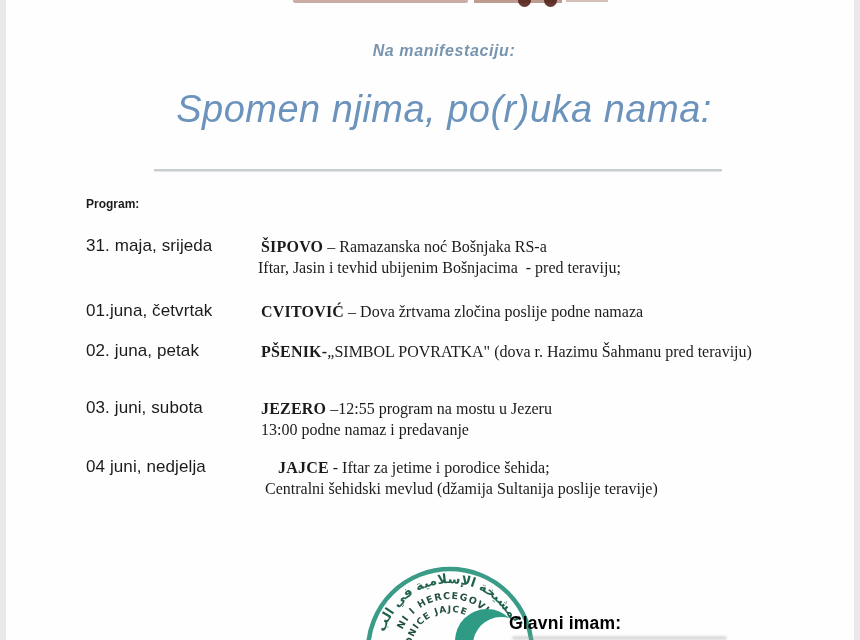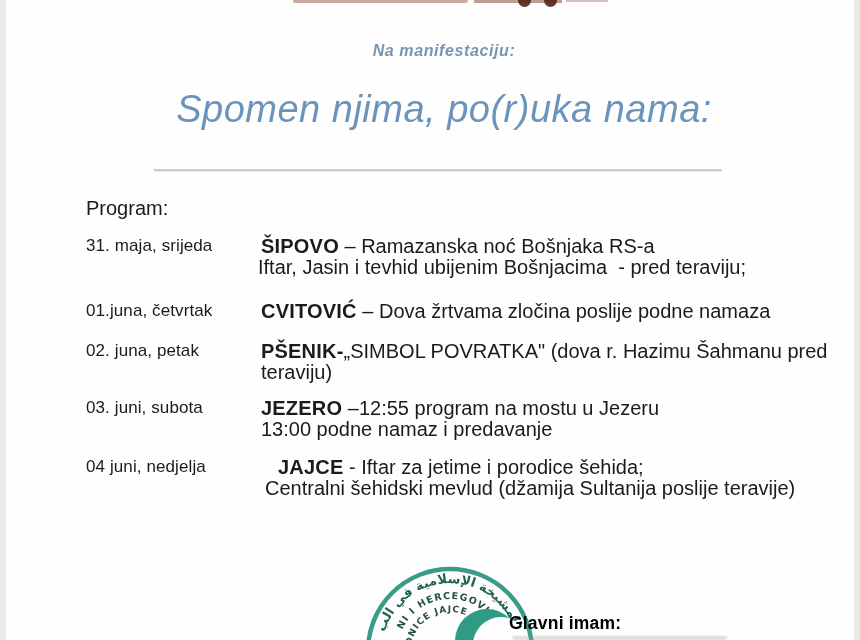--- a/index.html
+++ b/index.html
@@ -33,30 +33,31 @@
     font-style:italic;font-weight:400;font-size:38px;letter-spacing:.5px;
     color:#6b93bb;
   }
   .rule{
     position:absolute;left:148px;top:169px;width:568px;height:2px;
     background:#c9ced0;
     box-shadow:0 1px 0 rgba(180,190,190,.35);
   }
   .program-label{
     position:absolute;left:80px;top:197px;
-    font-size:20px;color:#1b1b1b;
+    font-size:12px;color:#1b1b1b;font-weight:bold;
   }
   .row{position:absolute;left:0;width:860px;}
   .row .date{
     position:absolute;left:80px;top:0;
     font-weight:400;font-size:17px;letter-spacing:.1px;
   }
   .row .content{
     position:absolute;left:255px;top:0;width:570px;
-    font-size:20px;
+    font-size:16px;
+    font-family:Liberation Serif, serif;
   }
   .line{white-space:pre-wrap;line-height:21px;}
   .line b{font-weight:700;letter-spacing:.2px;}
 
   
   .stamp{position:absolute;left:356px;top:563px;width:176px;height:176px;}
   .stamp text{font-family:"DejaVu Sans","Liberation Sans",sans-serif;}
   .glavni-imam{
     position:absolute;left:503px;top:613px;
     font-size:17.5px;font-weight:600;color:#000000;letter-spacing:.2px;

